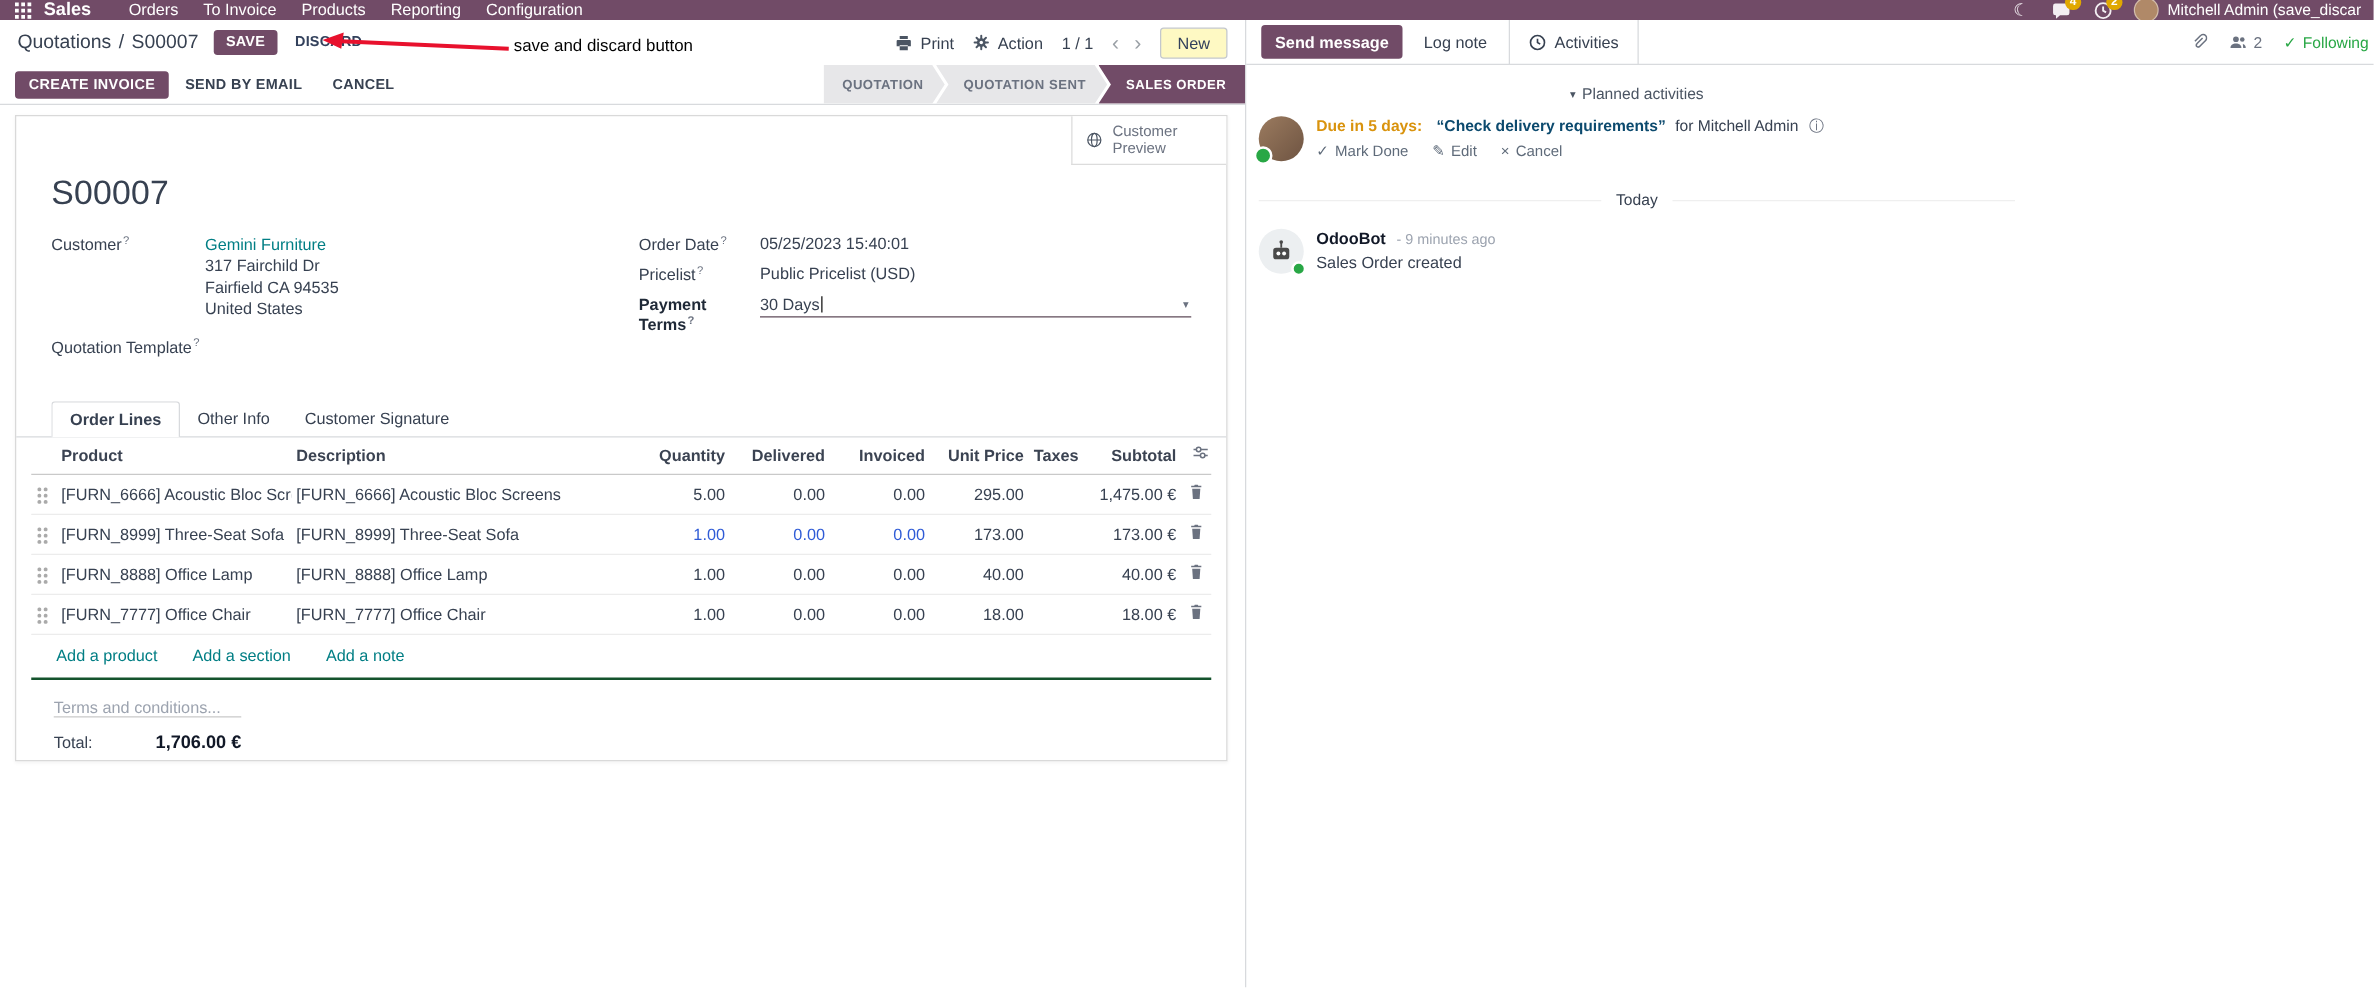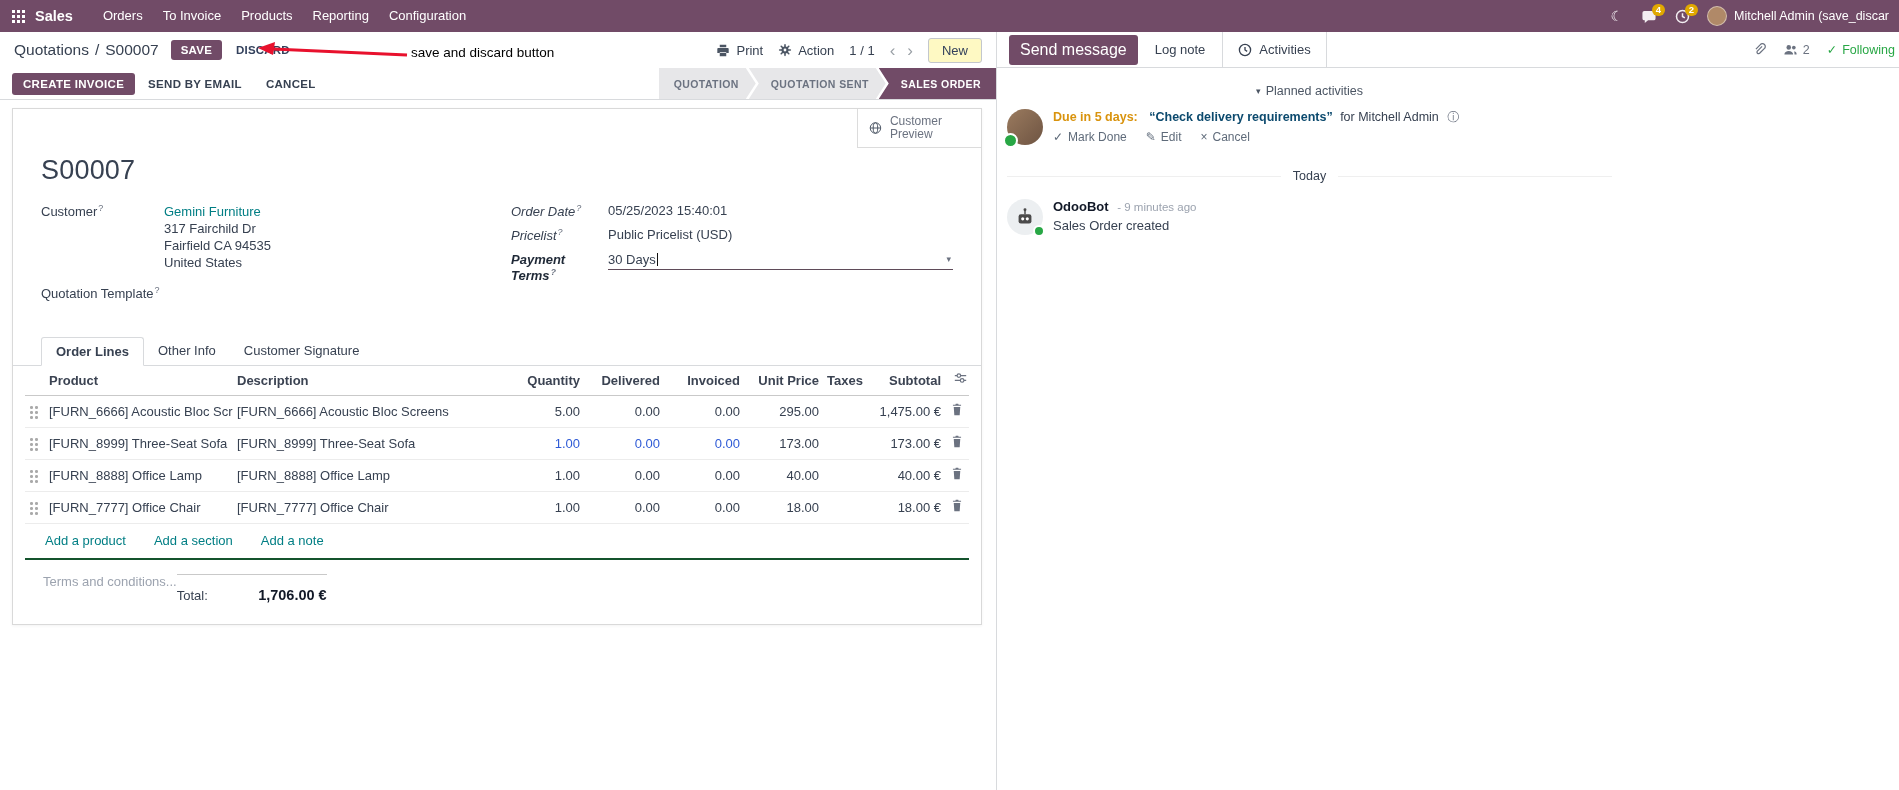--- a/index.html
+++ b/index.html
@@ -1,21 +1,21 @@
 <!DOCTYPE html>
 <html><head>
 <meta charset="utf-8">
 <style>
   * { box-sizing: border-box; margin: 0; padding: 0; }
   html,body { width:1899px; height:790px; overflow:hidden; }
   body { font-family:"Liberation Sans", sans-serif; font-size:13px; color:#374151; background:#fff; }
   .screen { width:1899px; height:790px; display:flex; flex-direction:column; background:#fff; }
 
   
-  .topbar { height:32px; background:#714B67; display:flex; align-items:center; color:#fff; padding:0 10px 0 8px; flex-shrink:0; }
+  .topbar { height:16px; background:#714B67; display:flex; align-items:center; color:#fff; padding:0 10px 0 8px; flex-shrink:0; }
   .apps-icon { width:13px; height:13px; margin:0 10px 0 4px; position:relative; cursor:pointer; }
   .apps-icon::before { content:""; position:absolute; top:0; left:0; width:3px; height:3px; background:#fff;
     box-shadow:5px 0 #fff,10px 0 #fff,0 5px #fff,5px 5px #fff,10px 5px #fff,0 10px #fff,5px 10px #fff,10px 10px #fff; }
   .brand { font-weight:700; font-size:14.5px; margin-right:20px; cursor:pointer; }
   .nav-item { font-size:13px; padding:0 10px; line-height:32px; cursor:pointer; white-space:nowrap; }
   .topbar-right { margin-left:auto; display:flex; align-items:center; }
   .tb-icon { position:relative; padding:0 9px; display:flex; align-items:center; cursor:pointer; color:#f3eef2; }
   .tb-badge { position:absolute; top:-5px; right:1px; background:#E0A800; color:#fff; font-size:9.5px; font-weight:700; border-radius:8px; padding:1.5px 4px; line-height:1; }
   .avatar-sm { width:20px; height:20px; border-radius:50%; background:#b08968; border:1px solid rgba(255,255,255,.45); margin-left:8px; flex-shrink:0; }
   .username { font-size:12.5px; margin-left:7px; white-space:nowrap; overflow:hidden; max-width:170px; }
@@ -56,21 +56,21 @@
   .content { flex:1; padding:8px 14px 0 12px; background:#fff; }
   .card { position:relative; background:#fff; border:1px solid #d9d9d9; box-shadow:0 1px 3px rgba(0,0,0,.05); height:517px; }
   .preview-btn { position:absolute; top:0; right:0; display:flex; align-items:center; gap:8px; padding:6px 12px 6px 11px; border-left:1px solid #dcdcdc; border-bottom:1px solid #dcdcdc; cursor:pointer; color:#6b7280; font-size:12px; line-height:13px; width:124px; background:#fff; }
   .sheet-title { margin:46px 0 0 28px; font-size:27px; font-weight:500; color:#374151; letter-spacing:.2px; }
 
   .fields { display:flex; padding:0 28px; margin-top:17px; }
   .fcol-left { width:470px; flex-shrink:0; }
   .fcol-right { flex:1; }
   .frow { display:flex; margin-bottom:8px; font-size:13px; align-items:flex-start; }
   .flabel { width:123px; color:#374151; flex-shrink:0; }
-  .fcol-right .flabel { width:97px;font-style:italic; }
+  .fcol-right .flabel { width:97px; }
   .flabel.bold { font-weight:700; color:#1f2937; }
   sup.hint { font-size:9px; color:#6b7280; margin-left:1px; }
   .link { color:#017E84; cursor:pointer; text-decoration:none; }
   .addr div { line-height:17px; }
   .frow.spaced { margin-top:14px; }
 
   .pt-input { flex:1; display:flex; align-items:center; border-bottom:1px solid #5f4b59; padding-bottom:2px; cursor:text; }
   .text-caret { display:inline-block; width:1px; height:13px; background:#111; margin-left:1px; }
   .pt-dd { margin-left:auto; color:#6b7280; font-size:9px; cursor:pointer; padding-right:2px; }
 
@@ -88,29 +88,29 @@
   .modified { color:#2F5BD6; }
   .handle-cell { padding:9px 0 0 4px; cursor:grab; }
   .dots { width:9px; height:14px; position:relative; display:block; }
   .dots::before { content:""; position:absolute; top:1px; left:1px; width:2.5px; height:2.5px; border-radius:50%; background:#aaa;
     box-shadow:5px 0 0 #aaa, 0 5px 0 #aaa, 5px 5px 0 #aaa, 0 10px 0 #aaa, 5px 10px 0 #aaa; }
   .trash-cell { padding:7px 2px; color:#6b7280; cursor:pointer; display:flex; justify-content:center; }
   .hdr-icon-cell { padding:6px 2px; color:#6b7280; cursor:pointer; display:flex; justify-content:flex-end; }
 
   .add-links { display:flex; gap:28px; padding:9px 0 10px 20px; border-bottom:2px solid #14532d; font-size:13px; }
 
-  .sheet-footer { display:flex; padding:14px 10px 0 30px; }
+  .sheet-footer { display:flex; justify-content:space-between; padding:14px 10px 0 30px;flex-direction:column; }
   .terms { color:#9ca3af; cursor:text; }
   .total-box { width:150px; border-top:1px solid #c9c9c9; padding-top:12px; display:flex; justify-content:space-between; align-items:baseline; }
   .total-label { font-size:13px; color:#374151; }
   .total-value { font-size:14.5px; font-weight:700; color:#111827; }
 
   
   .chatter-header { height:36px; display:flex; align-items:center; border-bottom:1px solid #d8dadd; padding-left:12px; flex-shrink:0; }
-  .btn-send { background:#714B67; color:#fff; border:none; border-radius:3px; font-size:16px; font-weight:400; padding:6px 11px; cursor:pointer; white-space:nowrap; }
+  .btn-send { background:#714B67; color:#fff; border:none; border-radius:3px; font-size:13px; font-weight:700; padding:6px 11px; cursor:pointer; white-space:nowrap; }
   .log-note { margin-left:17px; font-size:13px; color:#374151; cursor:pointer; white-space:nowrap; }
   .activities-tab { margin-left:17px; height:36px; display:flex; align-items:center; gap:7px; padding:12px 15px; border-left:1px solid #d8dadd; border-right:1px solid #d8dadd; font-size:13px; font-weight:500; cursor:pointer; color:#374151; white-space:nowrap; }
   .ch-right { margin-left:auto; display:flex; align-items:center; gap:17px; padding-right:4px; color:#6b7280; }
   .ch-ic { display:flex; align-items:center; gap:5px; cursor:pointer; font-size:12.5px; }
   .following { color:#28a745; display:flex; align-items:center; gap:5px; font-weight:500; font-size:12.5px; cursor:pointer; white-space:nowrap; }
   .chatter-body { padding:6px 0 0 10px; width:615px; }
   .planned-header { text-align:center; font-size:12.5px; color:#4b5563; margin-top:10px; cursor:pointer; }
   .planned-header .caret { font-size:9px; margin-right:5px; vertical-align:1px; }
   .activity { display:flex; gap:10px; margin-top:11px; }
   .avatar36 { width:36px; height:36px; border-radius:50%; position:relative; flex-shrink:0; }

